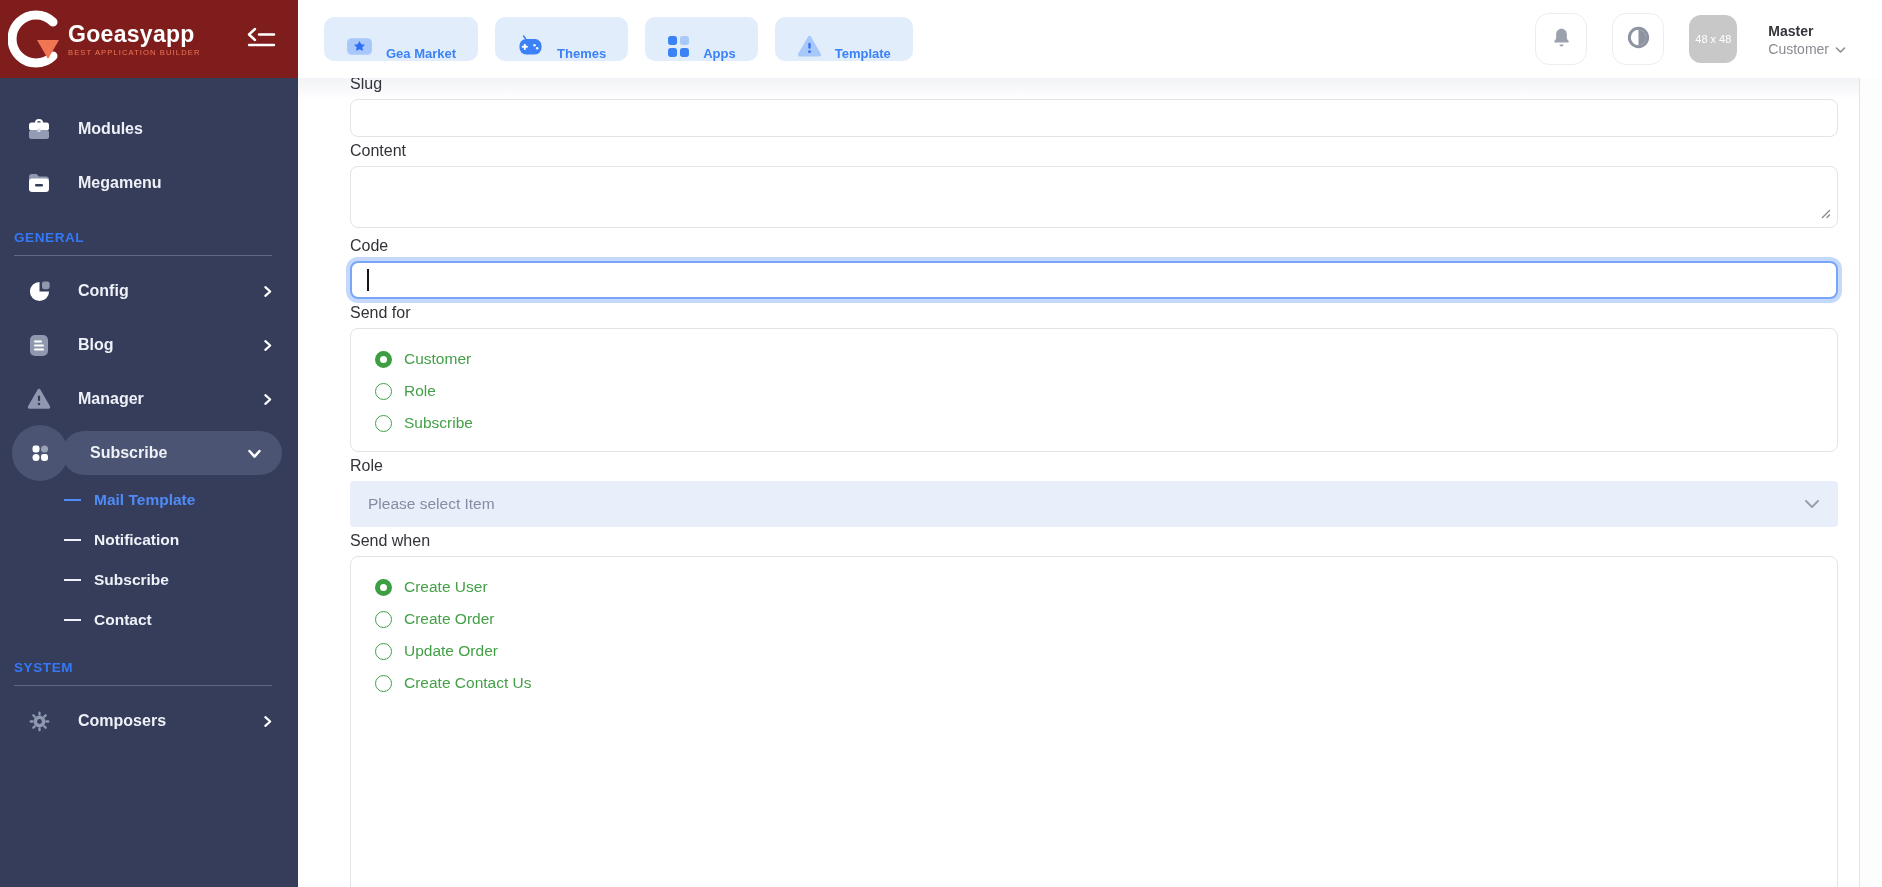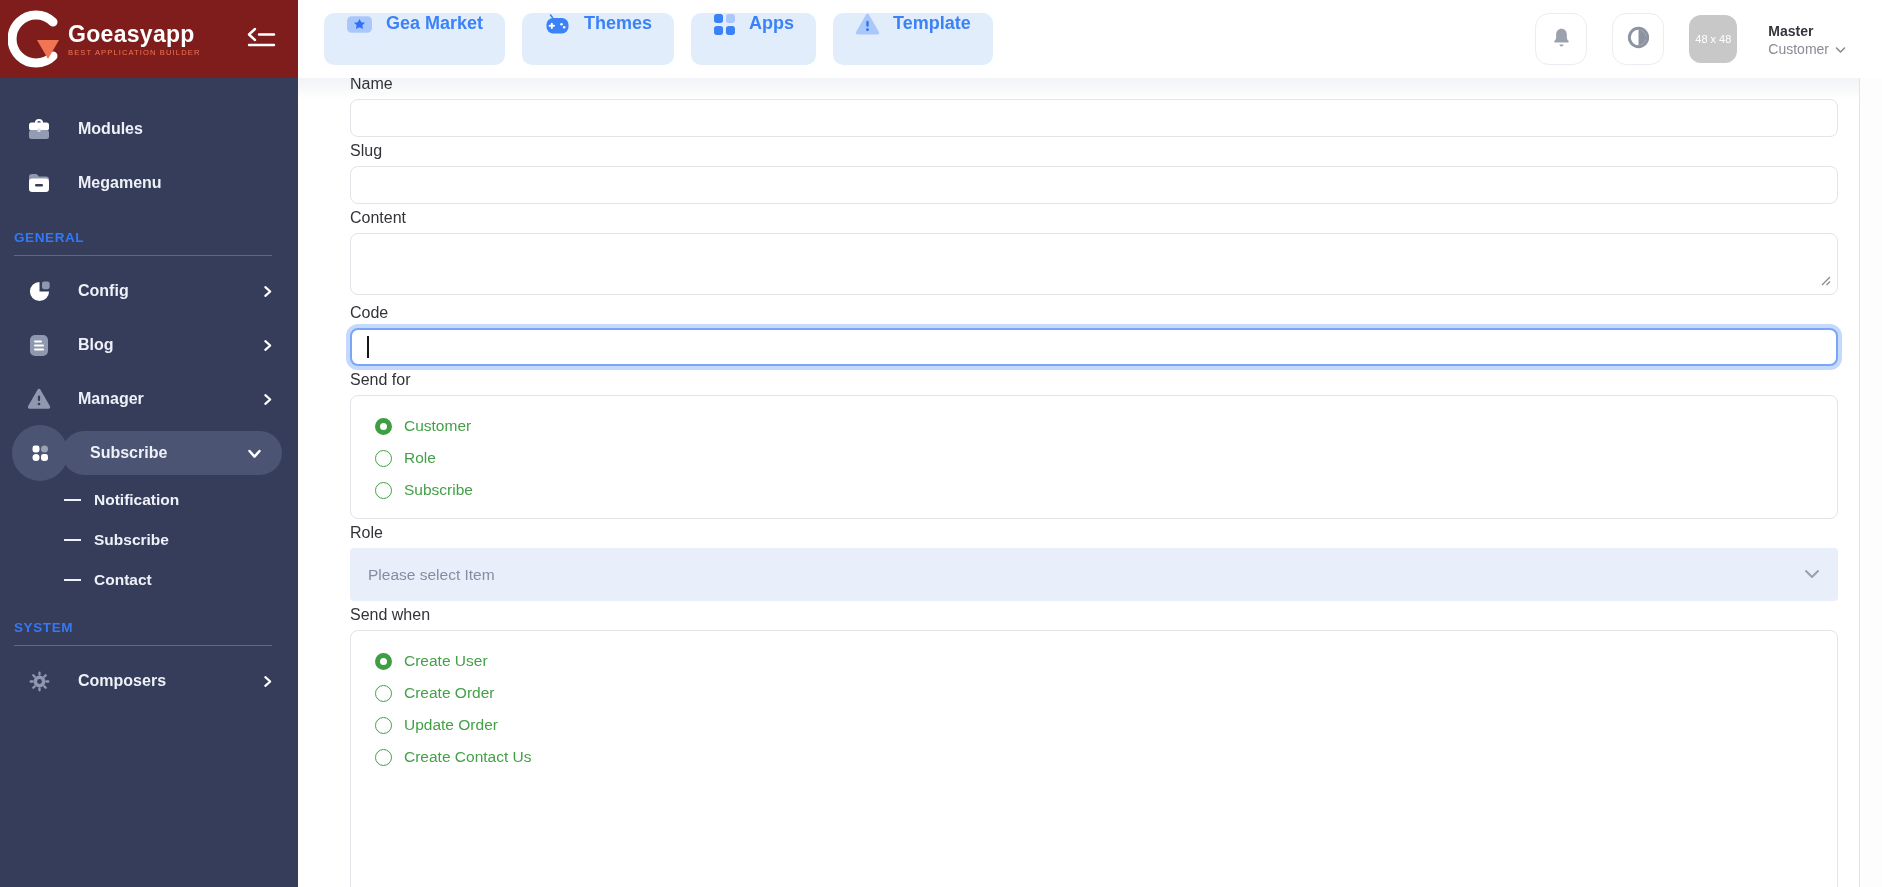--- a/index.html
+++ b/index.html
@@ -28,22 +28,22 @@
   .active .pill-lab { flex:1; height:44px; margin-left:-6px; background:#4b5472; border-radius:22px; display:flex; align-items:center; padding:0 20px 0 28px; }
   .active .pill-lab .chev { margin-left:auto; }
 
   .submenu-item { height:40px; display:flex; align-items:center; padding-left:64px; font-size:15.5px; font-weight:600; color:#eef1f7; cursor:pointer; }
   .submenu-item .dash { width:17px; border-top:2px solid currentColor; margin-right:13px; }
   .submenu-item.active { color:#4f8bf7; }
 
   
   .main-col { flex:1; display:flex; flex-direction:column; min-width:0; }
   .header { height:78px; min-height:78px; background:#fff; display:flex; align-items:center; padding:0 36px 0 26px; }
-  .pill { display:flex; align-items:flex-start; gap:13px; height:52px; padding:0 22px; margin-right:17px;
-          background:#e2edfc; border-radius:10px; color:#3b82f6; font-size:18px; font-weight:700; cursor:pointer; }
+  .pill { display:flex; align-items:flex-end; gap:13px; height:44px; padding:0 22px; margin-right:17px;
+          background:#e2edfc; border-radius:10px; color:#3b82f6; font-size:13px; font-weight:700; cursor:pointer; }
   .hdr-right { margin-left:auto; display:flex; align-items:center; gap:25px; }
   .icon-btn { width:52px; height:52px; border:1px solid #ededf1; border-radius:14px; background:#fff; display:flex; align-items:center; justify-content:center; cursor:pointer; }
   .avatar { width:48px; height:48px; border-radius:12px; background:#c8c8c8; color:#fff; font-size:11px; display:flex; align-items:center; justify-content:center; }
   .user-info { margin-left:6px; cursor:pointer; }
   .user-name { font-size:14px; font-weight:700; color:#35353c; line-height:19px; }
   .user-role { font-size:14px; color:#8a8a92; display:flex; align-items:center; gap:6px; }
 
   
   .content { flex:1; position:relative; background:#fff; overflow:hidden; }
   .content::before { content:""; position:absolute; left:0; right:23px; top:0; height:22px;
@@ -62,21 +62,21 @@
   .code-wrap .txt-input { border:2px solid #79a6f8; box-shadow:0 0 0 4px #c4d9fc; }
   .caret { position:absolute; left:17px; top:8px; width:1.6px; height:22px; background:#15151a; }
 
   .opt-box { border:1px solid #e3e3ea; border-radius:8px; padding:21px 24px 17px; }
   .opt-box.tall { height:400px; }
   .radio-row { display:flex; align-items:center; gap:12px; margin-bottom:14px; cursor:pointer; }
   .radio { width:17px; height:17px; border-radius:50%; border:1.6px solid #43a047; background:#fff; flex:0 0 17px; }
   .radio.sel { border:5.2px solid #3d9e43; }
   .radio-lab { font-size:15.5px; color:#43a047; }
 
-  .select { height:53px; background:#e9eefb; border-radius:4px; display:flex; align-items:center;
+  .select { height:46px; background:#e9eefb; border-radius:4px; display:flex; align-items:center;
             padding:0 18px; color:#848da1; font-size:15.5px; cursor:pointer; }
   .select .sel-chev { margin-left:auto; display:flex; }
 </style>
 </head>
 <body>
 
 <div class="app">
 
   <aside class="sidebar">
     <div class="logo-band">
@@ -185,20 +185,24 @@
           <span>Subscribe</span>
           <span class="chev">
             <svg width="15" height="15" viewBox="0 0 12 12">
                 <path d="M2 4l4 4.5L10 4" fill="none" stroke="#fff" stroke-width="2" stroke-linecap="round" stroke-linejoin="round"></path>
               </svg>
           </span>
         </span>
       </div>
 
       <div class="submenu">
+        <div class="submenu-item active">
+          <span class="dash"></span>
+          <span>Mail Template</span>
+        </div>
         <div class="submenu-item">
           <span class="dash"></span>
           <span>Notification</span>
         </div>
         <div class="submenu-item">
           <span class="dash"></span>
           <span>Subscribe</span>
         </div>
         <div class="submenu-item">
           <span class="dash"></span>
@@ -312,24 +316,20 @@
                 </svg>
             </span>
           </div>
         </div>
       </div>
     </header>
 
     <div class="content">
       <div class="form">
 
-        <div class="field">
-          <div class="f-label">Name</div>
-          <input class="txt-input" type="text" value="" style="">
-        </div>
 
         <div class="field">
           <div class="f-label">Slug</div>
           <input class="txt-input" type="text" value="" style="">
         </div>
 
         <div class="field">
           <div class="f-label">Content</div>
           <div class="ta-wrap">
             <textarea class="txt-area" style=""></textarea>

